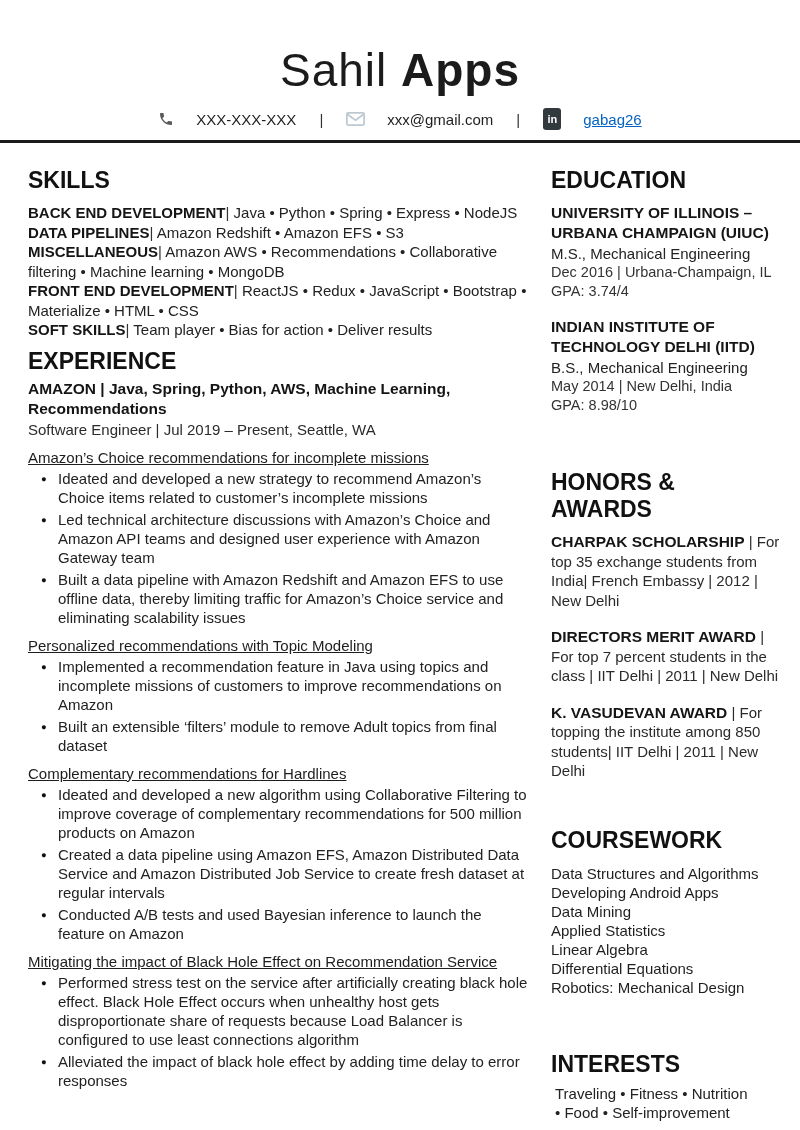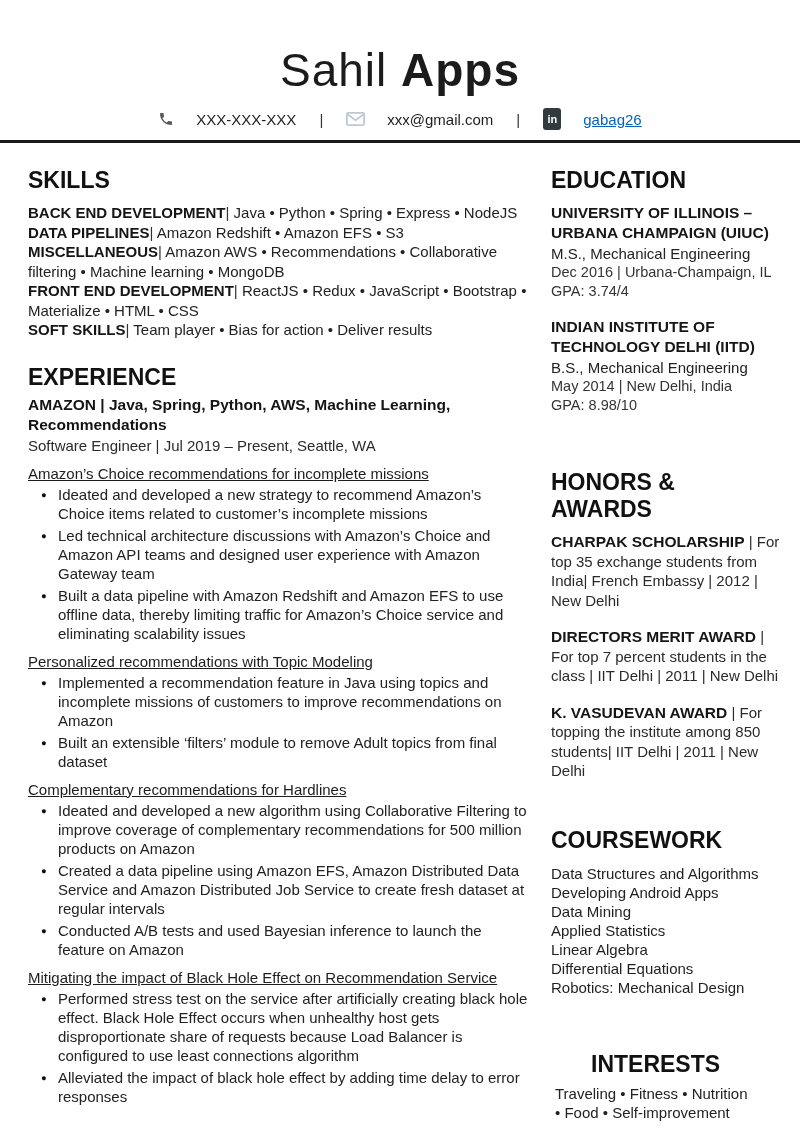--- a/index.html
+++ b/index.html
@@ -43,21 +43,21 @@
     font-size: 23px; font-weight: 800; color: #111;
     letter-spacing: 0; margin: 0 0 9px 0;
   }
 
   
   .skill-line { font-size: 15px; line-height: 19.5px; color: #222; }
   .skill-label { font-weight: 700; color: #151515; }
   .pipe-thin { font-weight: 400; color: #333; }
 
   
-  .sec-experience h2.section { margin-top: 24px; margin-bottom: 4px; }
+  .sec-experience h2.section { margin-top: 8px; margin-bottom: 4px; }
   .company-line { font-size: 15.5px; font-weight: 700; color: #141414; line-height: 20px; }
   .role-line { font-size: 15px; color: #2b2b2b; line-height: 19px; margin-top: 1px; }
   .proj-title {
     font-size: 15px; color: #1d1d1d; text-decoration: underline;
     margin-top: 9px; line-height: 19px;
   }
   ul.bullets { list-style: none; margin: 2px 0 0 0; padding: 0; }
   ul.bullets li {
     font-size: 15px; line-height: 19px; color: #222;
     padding-left: 30px; position: relative; margin-bottom: 3px;
@@ -73,21 +73,21 @@
   .edu-degree { font-size: 15px; line-height: 19px; color: #222; margin-top: 1px; }
   .edu-meta { font-size: 14.5px; line-height: 18.5px; color: #333; }
 
   .sec-honors h2.section { margin-top: 55px; }
   .honor-block { margin-bottom: 17px; font-size: 15px; line-height: 19.5px; color: #2a2a2a; }
   .honor-name { font-weight: 700; font-size: 15.5px; color: #151515; }
 
   .sec-coursework h2.section { margin-top: 46px; margin-bottom: 10px; }
   .course-line { font-size: 15px; line-height: 19px; color: #1f1f1f; }
 
-  .sec-interests h2.section { margin-top: 54px; margin-bottom: 6px; margin-left: 40px; }
+  .sec-interests h2.section { margin-top: 54px; margin-bottom: 6px; }
   .interests-text { font-size: 15px; line-height: 19.5px; color: #222; padding-left: 4px; width: 200px; }
 </style>
 </head>
 <body>
 
 <div class="page">
 
   <h1 class="name"><span>Sahil</span> <span class="last">Apps</span></h1>
 
   <div class="contact">

